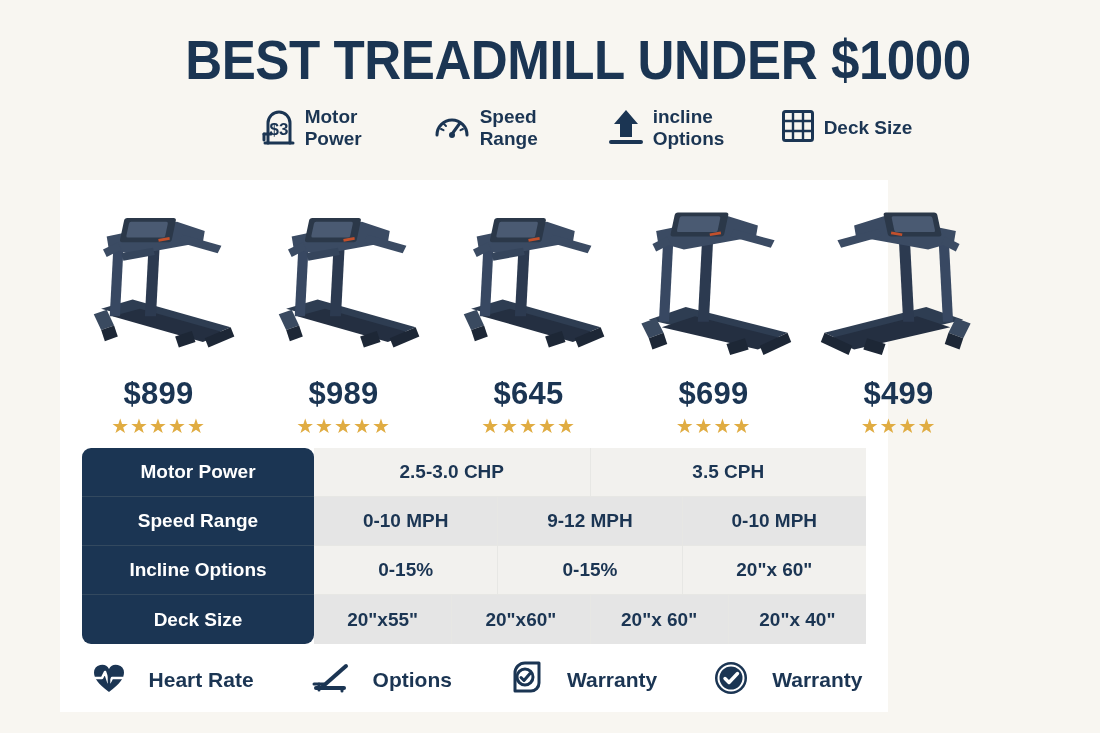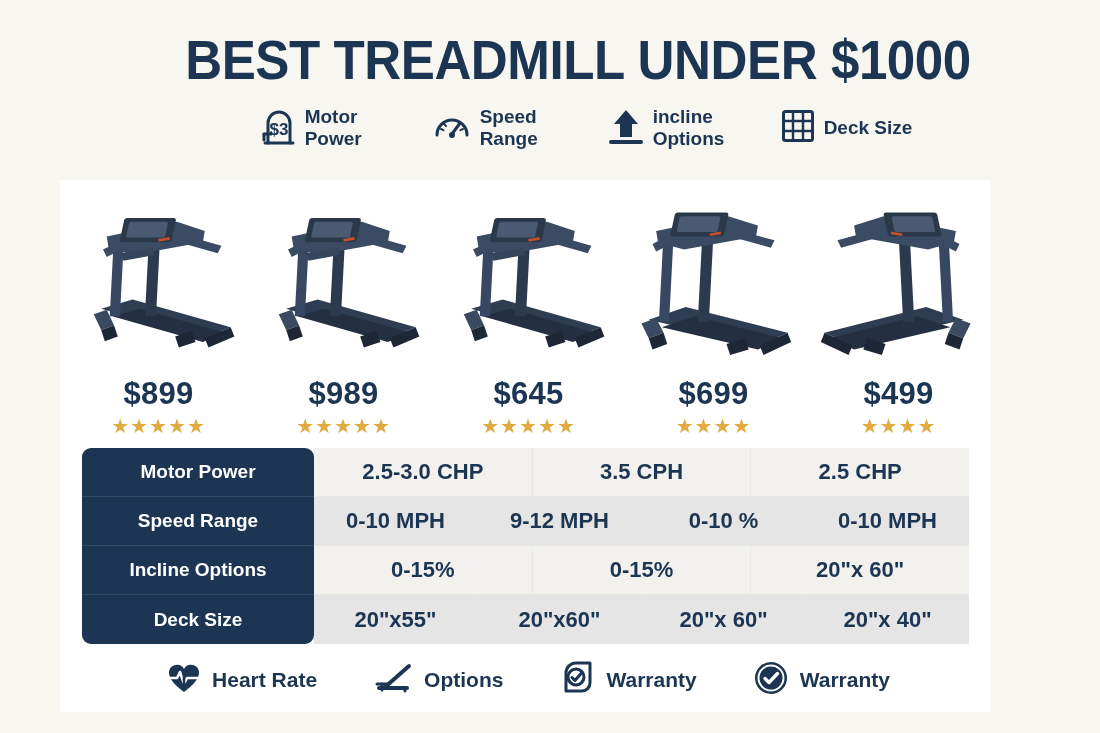--- a/index.html
+++ b/index.html
@@ -57,21 +57,21 @@
     line-height: 1.12;
     max-width: 90px;
   }
   .legend-label.one-line { max-width: none; white-space: nowrap; }
 
   
   .card {
     position: absolute;
     left: 32px;
     top: 180px;
-    width: 931px;
+    width: 828px;
     height: 532px;
     background: #ffffff;
     box-sizing: border-box;
   }
 
   
   .products {
     display: flex;
     padding: 14px 6px 0 6px;
   }
@@ -133,21 +133,21 @@
   .tcells {
     flex: 1;
     display: flex;
   }
   .tcell {
     flex: 1;
     display: flex;
     align-items: center;
     justify-content: center;
     color: #1b3553;
-    font-size: 22px;
+    font-size: 19px;
     font-weight: bold;
     border-right: 1px solid #e7e7e4;
     border-bottom: 1px solid #e7e7e4;
     box-sizing: border-box;
   }
   .tcell:last-child { border-right: none; }
   .trow.shaded .tcell { background: #f2f1ee; }
   .trow.plain  .tcell { background: #e5e5e5; }
   .trow:last-child .tcell { border-bottom: none; }
 
@@ -156,21 +156,21 @@
     display: flex;
     justify-content: center;
     align-items: center;
     gap: 56px;
     margin-top: 16px;
     padding-left: 6px;
   }
   .feature {
     display: flex;
     align-items: center;
-    gap: 11px;
+    gap: 23px;
     text-align: right;
   }
   .feature-label {
     color: #1b3553;
     font-size: 21px;
     font-weight: bold;
     white-space: nowrap;
   }
 </style>
 </head>
@@ -365,30 +365,28 @@
 
     </div>
 
     <div class="table">
 
       <div class="trow shaded">
         <div class="tlabel">Motor Power</div>
         <div class="tcells">
           <div class="tcell">2.5-3.0 CHP</div>
           <div class="tcell">3.5 CPH</div>
-          <div class="tcell">2.5 CHP</div>
         </div>
       </div>
 
       <div class="trow plain">
         <div class="tlabel">Speed Range</div>
         <div class="tcells">
           <div class="tcell">0-10 MPH</div>
           <div class="tcell">9-12 MPH</div>
-          <div class="tcell">0-10 %</div>
           <div class="tcell">0-10 MPH</div>
         </div>
       </div>
 
       <div class="trow shaded">
         <div class="tlabel">Incline Options</div>
         <div class="tcells">
           <div class="tcell">0-15%</div>
           <div class="tcell">0-15%</div>
           <div class="tcell">20"x 60"</div>

